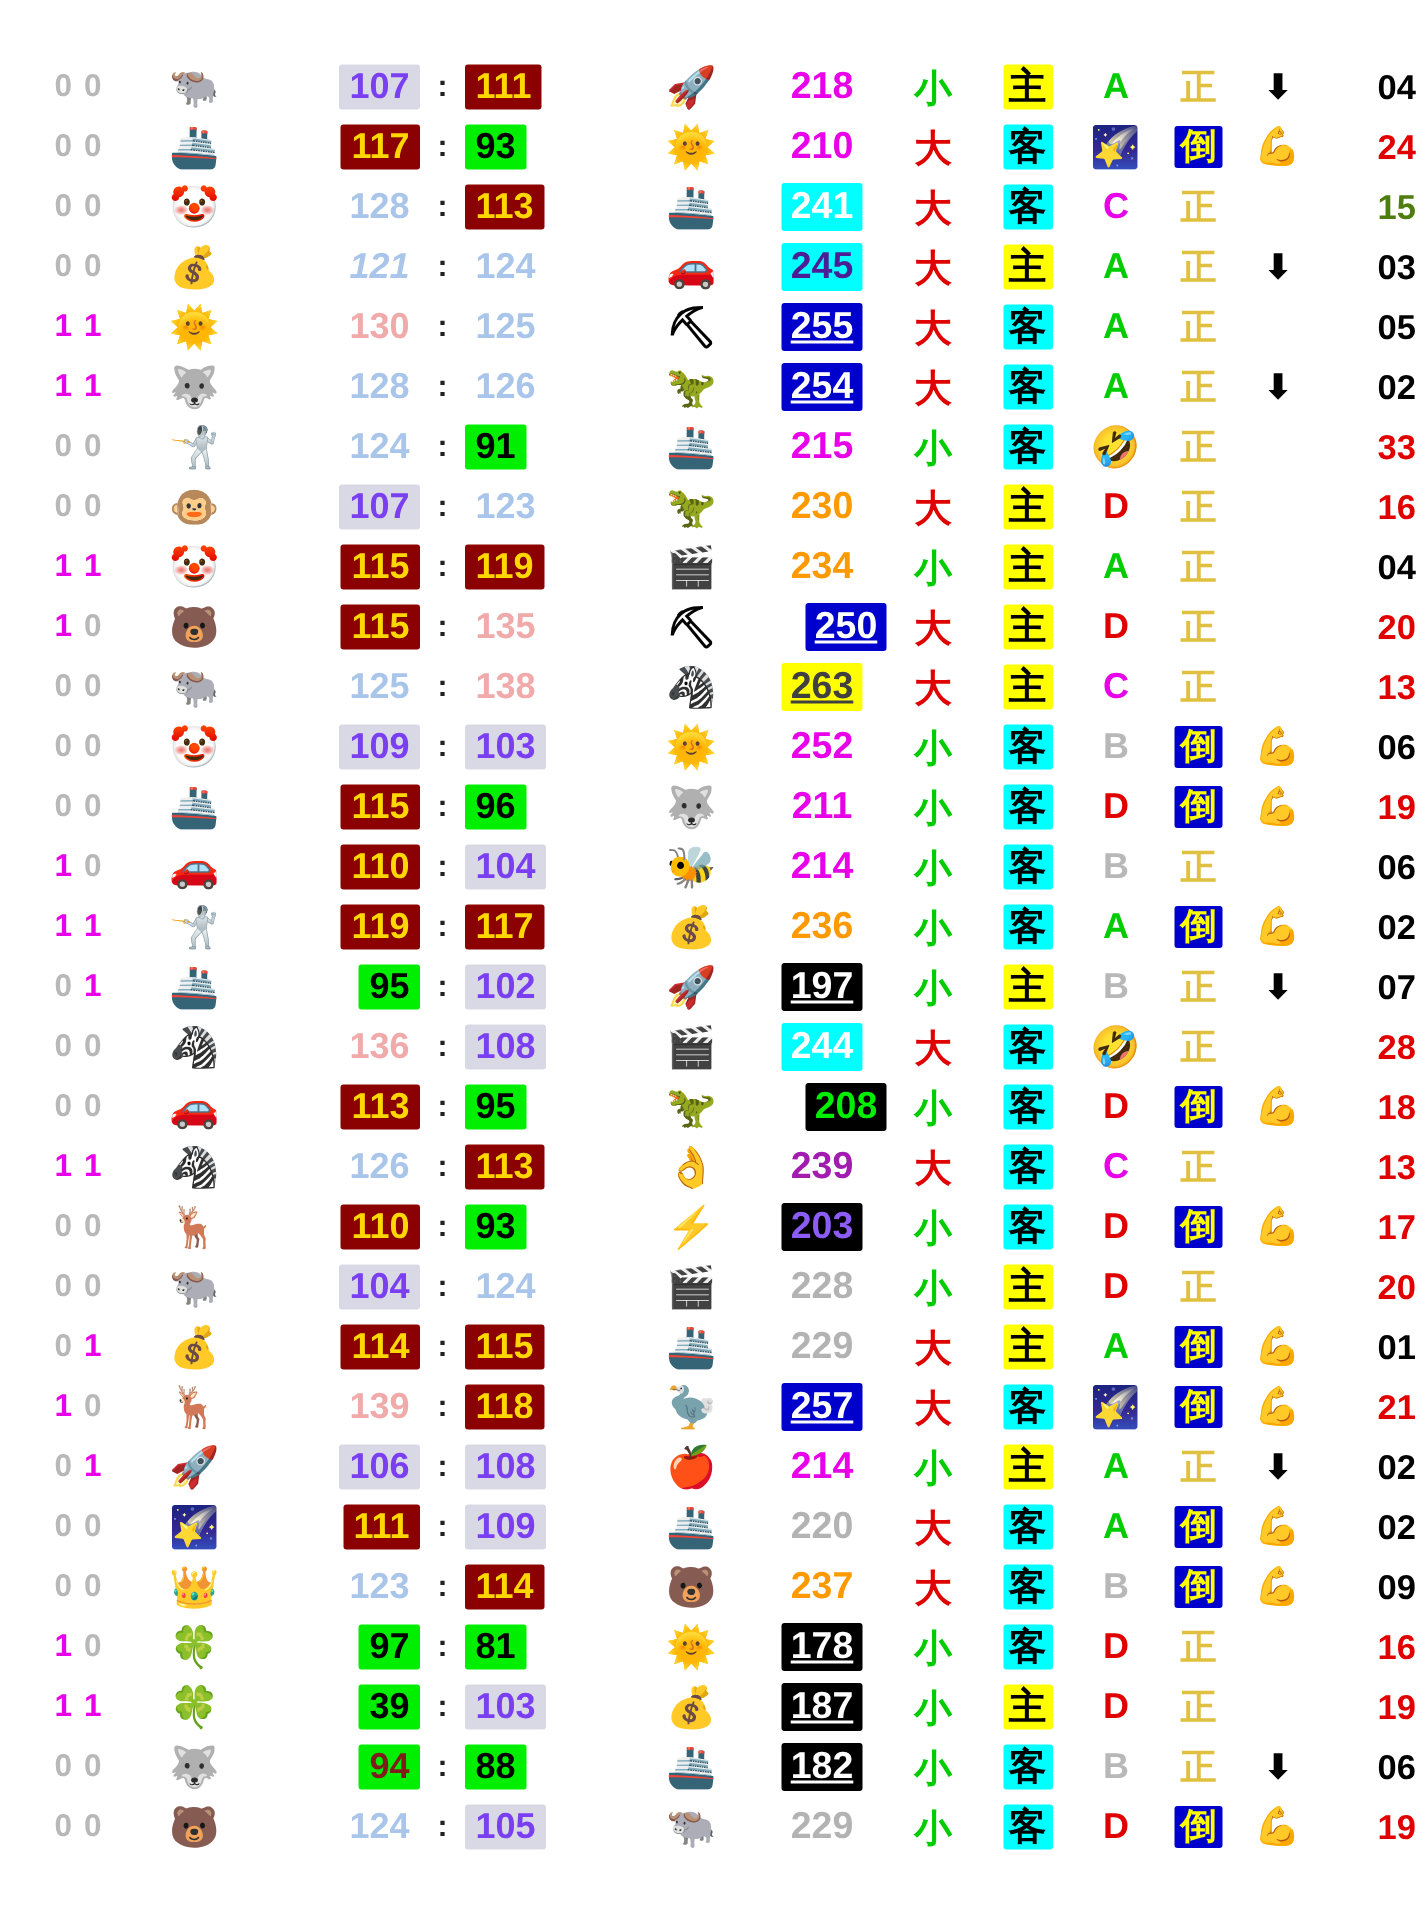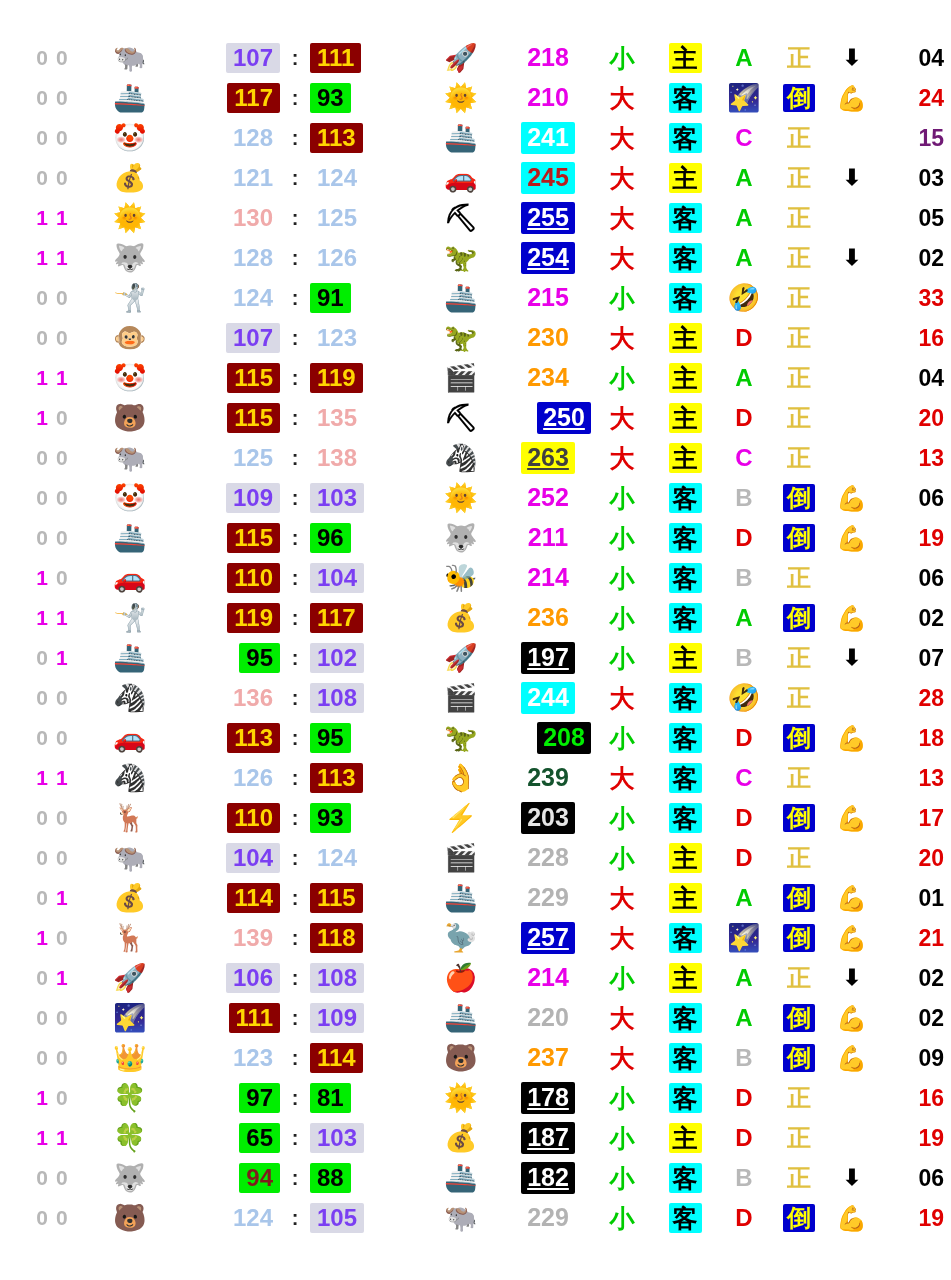--- a/index.html
+++ b/index.html
@@ -139,36 +139,36 @@
       <div class="cell c-sum">
         <span class="sumbox" style="color: rgb(255, 255, 255); background: rgb(0, 255, 255);">241</span>
       </div>
       <div class="cell c-size" style="color: rgb(224, 0, 0);">大</div>
       <div class="cell c-role">
         <span class="badge" style="background: rgb(0, 255, 255); color: rgb(0, 0, 0);">客</span>
       </div>
       <div class="cell c-grade" style="color: rgb(232, 0, 232);">C</div>
       <div class="cell c-zheng" style="color: rgb(224, 192, 64);">正</div>
       <div class="cell c-mark"></div>
-      <div class="cell c-last" style="color: #701a75;">15</div>
+      <div class="cell c-last" style="color: #4d7c0f;">15</div>
     </div>
     <div class="row">
       <div class="cell c-f1" style="color: rgb(184, 184, 184);">0</div>
       <div class="cell c-f2" style="color: rgb(184, 184, 184);">0</div>
       <div class="cell c-emoji1 emoji">💰</div>
       <div class="cell c-num1">
-        <span class="numbox" style="color: rgb(169, 198, 234); background: transparent;">121</span>
+        <span class="numbox" style="color: rgb(169, 198, 234); background: transparent; font-style: italic;">121</span>
       </div>
       <div class="cell c-colon">:</div>
       <div class="cell c-num2">
         <span class="numbox" style="color: rgb(169, 198, 234); background: transparent;">124</span>
       </div>
       <div class="cell c-emoji2 emoji">🚗</div>
       <div class="cell c-sum">
-        <span class="sumbox" style="color: #b91c1c; background: rgb(0, 255, 255);">245</span>
+        <span class="sumbox" style="color: #4c1d95; background: rgb(0, 255, 255);">245</span>
       </div>
       <div class="cell c-size" style="color: rgb(224, 0, 0);">大</div>
       <div class="cell c-role">
         <span class="badge" style="background: rgb(255, 255, 0); color: rgb(0, 0, 0);">主</span>
       </div>
       <div class="cell c-grade" style="color: rgb(0, 204, 0);">A</div>
       <div class="cell c-zheng" style="color: rgb(224, 192, 64);">正</div>
       <div class="cell c-mark">⬇</div>
       <div class="cell c-last" style="color: rgb(0, 0, 0);">03</div>
     </div>
@@ -522,21 +522,21 @@
       <div class="cell c-emoji1 emoji">🦓</div>
       <div class="cell c-num1">
         <span class="numbox" style="color: rgb(169, 198, 234); background: transparent;">126</span>
       </div>
       <div class="cell c-colon">:</div>
       <div class="cell c-num2">
         <span class="numbox" style="color: rgb(255, 215, 0); background: rgb(139, 0, 0);">113</span>
       </div>
       <div class="cell c-emoji2 emoji">👌</div>
       <div class="cell c-sum">
-        <span class="sumbox" style="color: #14532d;">239</span>
+        <span class="sumbox" style="color: #a21caf;">239</span>
       </div>
       <div class="cell c-size" style="color: rgb(224, 0, 0);">大</div>
       <div class="cell c-role">
         <span class="badge" style="background: rgb(0, 255, 255); color: rgb(0, 0, 0);">客</span>
       </div>
       <div class="cell c-grade" style="color: rgb(232, 0, 232);">C</div>
       <div class="cell c-zheng" style="color: rgb(224, 192, 64);">正</div>
       <div class="cell c-mark"></div>
       <div class="cell c-last" style="color: rgb(224, 0, 0);">13</div>
     </div>
@@ -546,21 +546,21 @@
       <div class="cell c-emoji1 emoji">🦌</div>
       <div class="cell c-num1">
         <span class="numbox" style="color: rgb(255, 215, 0); background: rgb(139, 0, 0);">110</span>
       </div>
       <div class="cell c-colon">:</div>
       <div class="cell c-num2">
         <span class="numbox" style="color: rgb(0, 0, 0); background: rgb(0, 238, 0);">93</span>
       </div>
       <div class="cell c-emoji2 emoji">⚡</div>
       <div class="cell c-sum">
-        <span class="sumbox" style="color: #e5e5e5; background: rgb(0, 0, 0);">203</span>
+        <span class="sumbox" style="color: #8b5cf6; background: rgb(0, 0, 0);">203</span>
       </div>
       <div class="cell c-size" style="color: rgb(0, 204, 0);">小</div>
       <div class="cell c-role">
         <span class="badge" style="background: rgb(0, 255, 255); color: rgb(0, 0, 0);">客</span>
       </div>
       <div class="cell c-grade" style="color: rgb(224, 0, 0);">D</div>
       <div class="cell c-zheng">
         <span class="badge" style="background: rgb(0, 0, 204); color: rgb(255, 255, 0);">倒</span>
       </div>
       <div class="cell c-mark" style="font-size: 25px;">💪</div>
@@ -740,21 +740,21 @@
       <div class="cell c-grade" style="color: rgb(224, 0, 0);">D</div>
       <div class="cell c-zheng" style="color: rgb(224, 192, 64);">正</div>
       <div class="cell c-mark"></div>
       <div class="cell c-last" style="color: rgb(224, 0, 0);">16</div>
     </div>
     <div class="row">
       <div class="cell c-f1" style="color: rgb(232, 0, 232);">1</div>
       <div class="cell c-f2" style="color: rgb(232, 0, 232);">1</div>
       <div class="cell c-emoji1 emoji">🍀</div>
       <div class="cell c-num1">
-        <span class="numbox" style="color: rgb(0, 0, 0); background: rgb(0, 238, 0);">65</span>
+        <span class="numbox" style="color: rgb(0, 0, 0); background: rgb(0, 238, 0);">39</span>
       </div>
       <div class="cell c-colon">:</div>
       <div class="cell c-num2">
         <span class="numbox" style="color: rgb(123, 63, 242); background: rgb(217, 217, 230);">103</span>
       </div>
       <div class="cell c-emoji2 emoji">💰</div>
       <div class="cell c-sum">
         <span class="sumbox u" style="color: rgb(255, 255, 255); background: rgb(0, 0, 0);">187</span>
       </div>
       <div class="cell c-size" style="color: rgb(0, 204, 0);">小</div>

